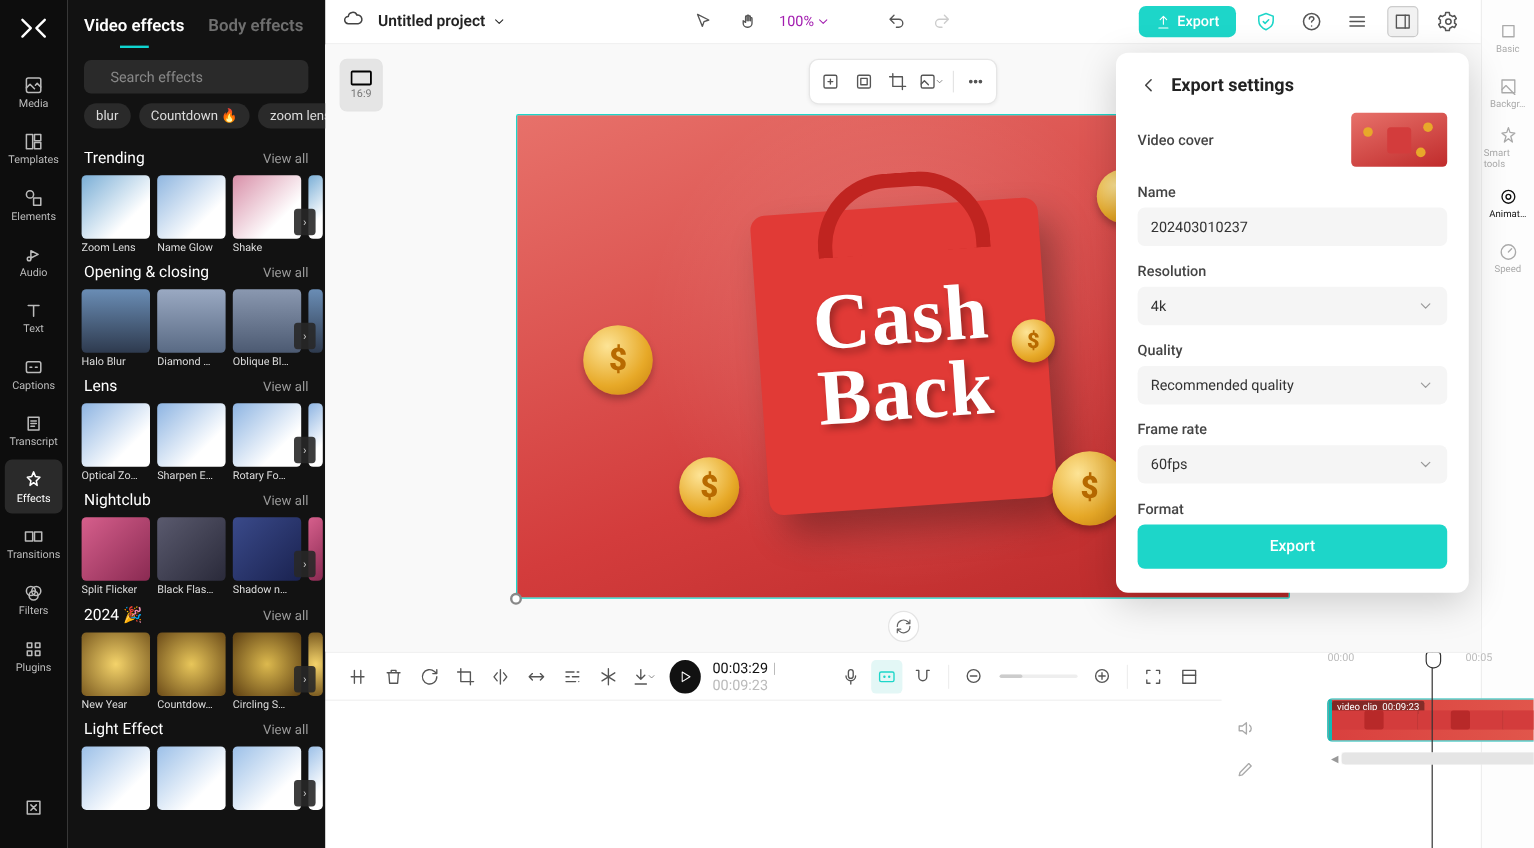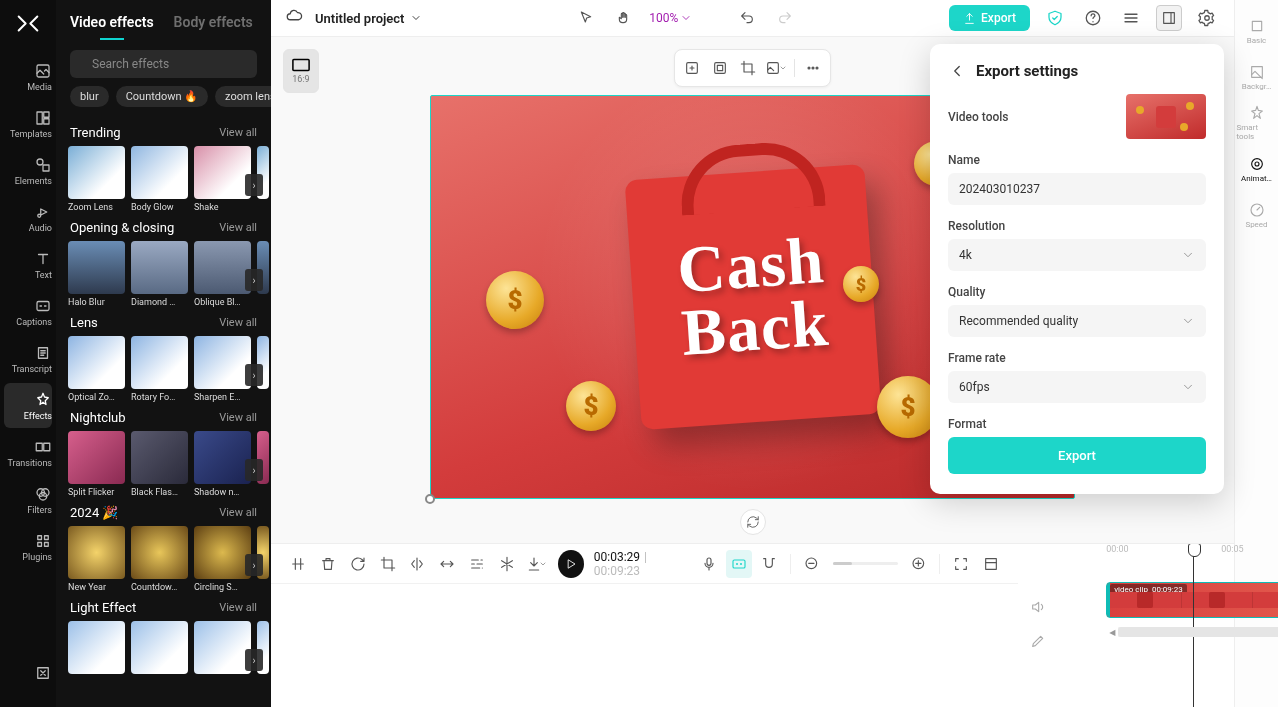--- a/index.html
+++ b/index.html
@@ -1,21 +1,21 @@
 <!DOCTYPE html>
 <html><head>
 <meta charset="utf-8">
 <style>
 * { margin: 0; padding: 0; box-sizing: border-box; font-family: -apple-system, BlinkMacSystemFont, "Segoe UI", Roboto, sans-serif; }
 body { width: 1278px; height: 707px; overflow: hidden; background: #fff; display: flex; position: relative; }
 
 
 .iconrail { width: 56px; background: #0d0d0d; display: flex; flex-direction: column; align-items: center; padding-top: 12px; gap: 2px; flex-shrink: 0; }
 .iconrail .logo { width: 28px; height: 22px; display: flex; align-items: center; justify-content: center; margin-bottom: 18px; }
-.rail-item { width: 48px; height: 45px; display: flex; flex-direction: column; align-items: flex-end; justify-content: center; gap: 3px; cursor: pointer; border-radius: 6px; color: #bbb; }
+.rail-item { width: 48px; height: 45px; display: flex; flex-direction: column; align-items: center; justify-content: center; gap: 3px; cursor: pointer; border-radius: 6px; color: #bbb; }
 .rail-item.active { background: #2a2a2a; color: #fff; }
 .rail-item svg { width: 18px; height: 18px; }
 .rail-item span { font-size: 9px; line-height: 1; }
 .rail-bottom { margin-top: auto; margin-bottom: 12px; }
 
 
 .panel { width: 215px; background: #121212; display: flex; flex-direction: column; flex-shrink: 0; position: relative; }
 .panel-tabs { display: flex; gap: 20px; padding: 14px 14px 0 14px; }
 .panel-tab { font-size: 14px; font-weight: 600; color: #6f6f6f; cursor: pointer; padding-bottom: 10px; position: relative; }
 .panel-tab.active { color: #fff; }
@@ -249,21 +249,21 @@
         <h3>Trending</h3>
         <a>View all</a>
       </div>
       <div class="thumb-row">
         <div class="thumb-item">
           <div class="thumb-img" style="background: linear-gradient(135deg, rgb(122, 174, 214), rgb(255, 255, 255) 70%);"></div>
           <span>Zoom Lens</span>
         </div>
         <div class="thumb-item">
           <div class="thumb-img" style="background: linear-gradient(135deg, rgb(143, 182, 224), rgb(255, 255, 255) 70%);"></div>
-          <span>Body Glow</span>
+          <span>Name Glow</span>
         </div>
         <div class="thumb-item">
           <div class="thumb-img" style="background: linear-gradient(135deg, rgb(216, 143, 168), rgb(255, 255, 255) 70%);"></div>
           <span>Shake</span>
         </div>
         <div class="thumb-item" style="width: 12px;">
           <div class="thumb-img" style="width: 12px; background: linear-gradient(135deg, rgb(122, 174, 214), rgb(255, 255, 255) 70%);"></div>
         </div>
         <div class="thumb-arrow">›</div>
       </div>
@@ -293,25 +293,25 @@
         <h3>Lens</h3>
         <a>View all</a>
       </div>
       <div class="thumb-row">
         <div class="thumb-item">
           <div class="thumb-img" style="background: linear-gradient(135deg, rgb(141, 180, 226), rgb(255, 255, 255) 70%);"></div>
           <span>Optical Zo…</span>
         </div>
         <div class="thumb-item">
           <div class="thumb-img" style="background: linear-gradient(135deg, rgb(141, 180, 226), rgb(255, 255, 255) 70%);"></div>
+          <span>Sharpen E…</span>
+        </div>
+        <div class="thumb-item">
+          <div class="thumb-img" style="background: linear-gradient(135deg, rgb(141, 180, 226), rgb(255, 255, 255) 70%);"></div>
           <span>Rotary Fo…</span>
-        </div>
-        <div class="thumb-item">
-          <div class="thumb-img" style="background: linear-gradient(135deg, rgb(141, 180, 226), rgb(255, 255, 255) 70%);"></div>
-          <span>Sharpen E…</span>
         </div>
         <div class="thumb-item" style="width: 12px;">
           <div class="thumb-img" style="width: 12px; background: linear-gradient(135deg, rgb(141, 180, 226), rgb(255, 255, 255) 70%);"></div>
         </div>
         <div class="thumb-arrow">›</div>
       </div>
       <div class="section-head">
         <h3>Nightclub</h3>
         <a>View all</a>
       </div>
@@ -705,21 +705,21 @@
 </div>
 
 <div class="export-panel">
   <div class="ep-head">
     <div class="back"><svg width="18" height="18" viewBox="0 0 24 24">
           <path d="M15 6l-6 6 6 6"></path>
         </svg></div>
     <h2>Export settings</h2>
   </div>
   <div class="ep-cover-row">
-    <label>Video tools</label>
+    <label>Video cover</label>
     <div class="ep-cover">
       <div class="minibag"></div>
       <div class="minicoin" style="left:10px;top:12px"></div>
       <div class="minicoin" style="right:12px;top:8px"></div>
       <div class="minicoin" style="right:18px;bottom:8px"></div>
     </div>
   </div>
   <label class="ep-label">Name</label>
   <input class="ep-input" value="202403010237" style="">
   <label class="ep-label">Resolution</label>

